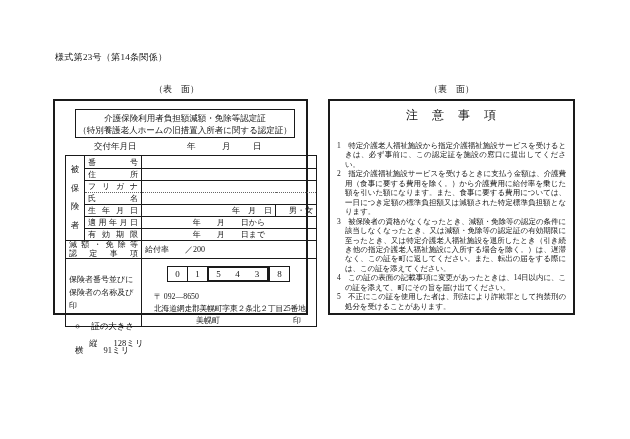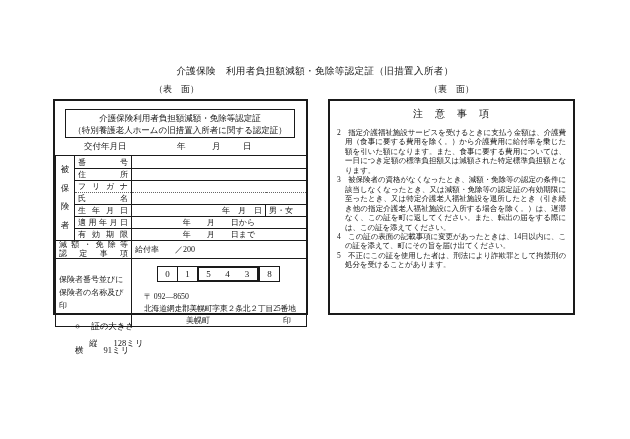--- a/index.html
+++ b/index.html
@@ -5,79 +5,79 @@
   html,body{margin:0;padding:0;background:#fff;}
   .page{position:relative;width:630px;height:439px;background:#ffffff;overflow:hidden;
         font-family:"Liberation Serif","DejaVu Serif",serif;color:#151515;}
   .form-no{position:absolute;left:55px;top:51px;font-size:9px;letter-spacing:.3px;}
   .doc-title{position:absolute;left:0;top:65px;width:100%;text-align:center;font-size:9.5px;letter-spacing:.4px;}
   .face-label{position:absolute;top:83px;font-size:9px;text-align:center;}
   .face-label.front{left:49px;width:255px;}
   .face-label.back{left:328px;width:247px;}
 
   .card{position:absolute;top:99px;height:216px;box-sizing:border-box;border:2px solid #1a1a1a;background:#fff;}
-  .card.front{left:53px;width:255px;}
+  .card.front{left:53px;width:255px;padding-left:10px;}
   .card.back{left:328px;width:247px;padding:3px 7px 0 7px;}
 
   
   .cert-title{margin:8px 11px 0 10px;border:1px solid #1a1a1a;text-align:center;
               font-size:8.5px;line-height:12px;padding:2px 0 1px 0;}
   .issue-row{position:relative;height:17px;font-size:8.5px;}
   .issue-row span{position:absolute;top:3px;}
   .iss-label{left:29px;}
   .iss-y{left:122px;} .iss-m{left:157px;} .iss-d{left:188px;}
 
   table.ftab{border-collapse:collapse;table-layout:fixed;width:100%;}
   table.ftab td{border:1px solid #1a1a1a;font-size:8px;padding:0 3px;overflow:hidden;vertical-align:middle;}
   .jlabel{text-align:justify;text-align-last:justify;}
   .vgroup{padding:0 1px;}
   .vgroup-inner{display:flex;flex-direction:column;justify-content:space-between;
                 align-items:center;height:68px;padding:4px 0;font-size:8.5px;}
   tr.r13{height:13px;} tr.r12{height:12px;} tr.r8{height:8px;} tr.r10{height:10px;} tr.r11{height:11px;} tr.r17{height:17px;}
   td.dotted{border-bottom:1px dotted #666;margin-top:44px;}
   .birth-val{text-align:right;padding-right:12px;}
   .center-val{text-align:center;}
-  .gender{text-align:left;padding:0 1px;}
+  .gender{text-align:right;padding:0 1px;}
   .red-label{line-height:8.5px;padding:1px 3px;}
   .rate-cell span{display:inline-block;}
   .rate-val{margin-left:14px;}
 
   .insurer-label{line-height:13px;font-size:8px;padding-top:10px;}
   .insurer-cell{vertical-align:top;padding:0;}
   .digit-row{display:flex;margin:7px 0 0 22px;}
   .dbox{width:21px;height:16px;box-sizing:border-box;border:1px solid #1a1a1a;display:flex;
         align-items:center;justify-content:center;font-size:9px;background:#fff;}
   .dbox + .dbox{margin-left:-1px;}
   .dgroup{display:flex;border:2px solid #1a1a1a;margin-left:-1px;}
   .dgroup .dbox{border:none;border-right:1px solid #1a1a1a;width:20px;height:12px;}
   .dgroup .dbox:last-child{border-right:none;}
   .postal-line{margin:9px 0 0 9px;font-size:7.8px;font-family:Liberation Serif, serif;}
   .addr-line{margin:1px 0 0 9px;font-size:7.8px;letter-spacing:-.2px;white-space:nowrap;}
   .name-line{display:flex;margin:1px 12px 0 51px;font-size:8px;justify-content:space-between;}
 
   
-  .notes-title{text-align:center;font-size:10px;margin:3px 0 7px 0;letter-spacing:1px;}
+  .notes-title{text-align:center;font-size:12px;margin:3px 0 17px 0;letter-spacing:1px;}
   .note{font-size:7.5px;line-height:9.45px;text-align:justify;margin:0;
         padding-left:8px;text-indent:-8px;letter-spacing:-.1px;}
 
   
   .size-note{position:absolute;font-size:8.5px;}
   .sn1{left:55px;top:321px;margin-left:20px;}
   .sn1 .sn-title{margin-left:11px;}
   .sn2{left:89px;top:338px;}
   .sn3{left:75px;top:345px;font-family:Liberation Serif, serif;}
   .sn-val1{margin-left:16px;}
   .sn-val2{margin-left:20px;}
 </style>
 </head>
 <body>
 
 <div class="page">
 
-  <div class="doc-title">介護保険　利用者負担額減額・免除等認定証（旧措置入所者）</div>
+  <div class="form-no">様式第23号（第14条関係）</div>
   <div class="face-label front">（表　面）</div>
   <div class="face-label back">（裏　面）</div>
 
   <div class="card front">
     <div class="cert-title">
       <div>介護保険利用者負担額減額・免除等認定証</div>
       <div>（特別養護老人ホームの旧措置入所者に関する認定証）</div>
     </div>
 
     <div class="issue-row">
@@ -166,20 +166,21 @@
             <span>印</span>
           </div>
         </td>
       </tr>
     </tbody>
       </table>
   </div>
 
   <div class="card back">
     <div class="notes-title">注　意　事　項</div>
+    <p class="note">1　特定介護老人福祉施設から指定介護福祉施設サービスを受けるときは、必ず事前に、この認定証を施設の窓口に提出してください。</p>
     <p class="note">2　指定介護福祉施設サービスを受けるときに支払う金額は、介護費用（食事に要する費用を除く。）から介護費用に給付率を乗じた額を引いた額になります。また、食事に要する費用については、一日につき定額の標準負担額又は減額された特定標準負担額となります。</p>
     <p class="note">3　被保険者の資格がなくなったとき、減額・免除等の認定の条件に該当しなくなったとき、又は減額・免除等の認定証の有効期限に至ったとき、又は特定介護老人福祉施設を退所したとき（引き続き他の指定介護老人福祉施設に入所する場合を除く。）は、遅滞なく、この証を町に返してください。また、転出の届をする際には、この証を添えてください。</p>
     <p class="note">4　この証の表面の記載事項に変更があったときは、14日以内に、この証を添えて、町にその旨を届け出てください。</p>
     <p class="note">5　不正にこの証を使用した者は、刑法により詐欺罪として拘禁刑の処分を受けることがあります。</p>
   </div>
 
   <div class="size-note sn1">
     <span>○</span><span class="sn-title">証の大きさ</span>
   </div>
   <div class="size-note sn2">

